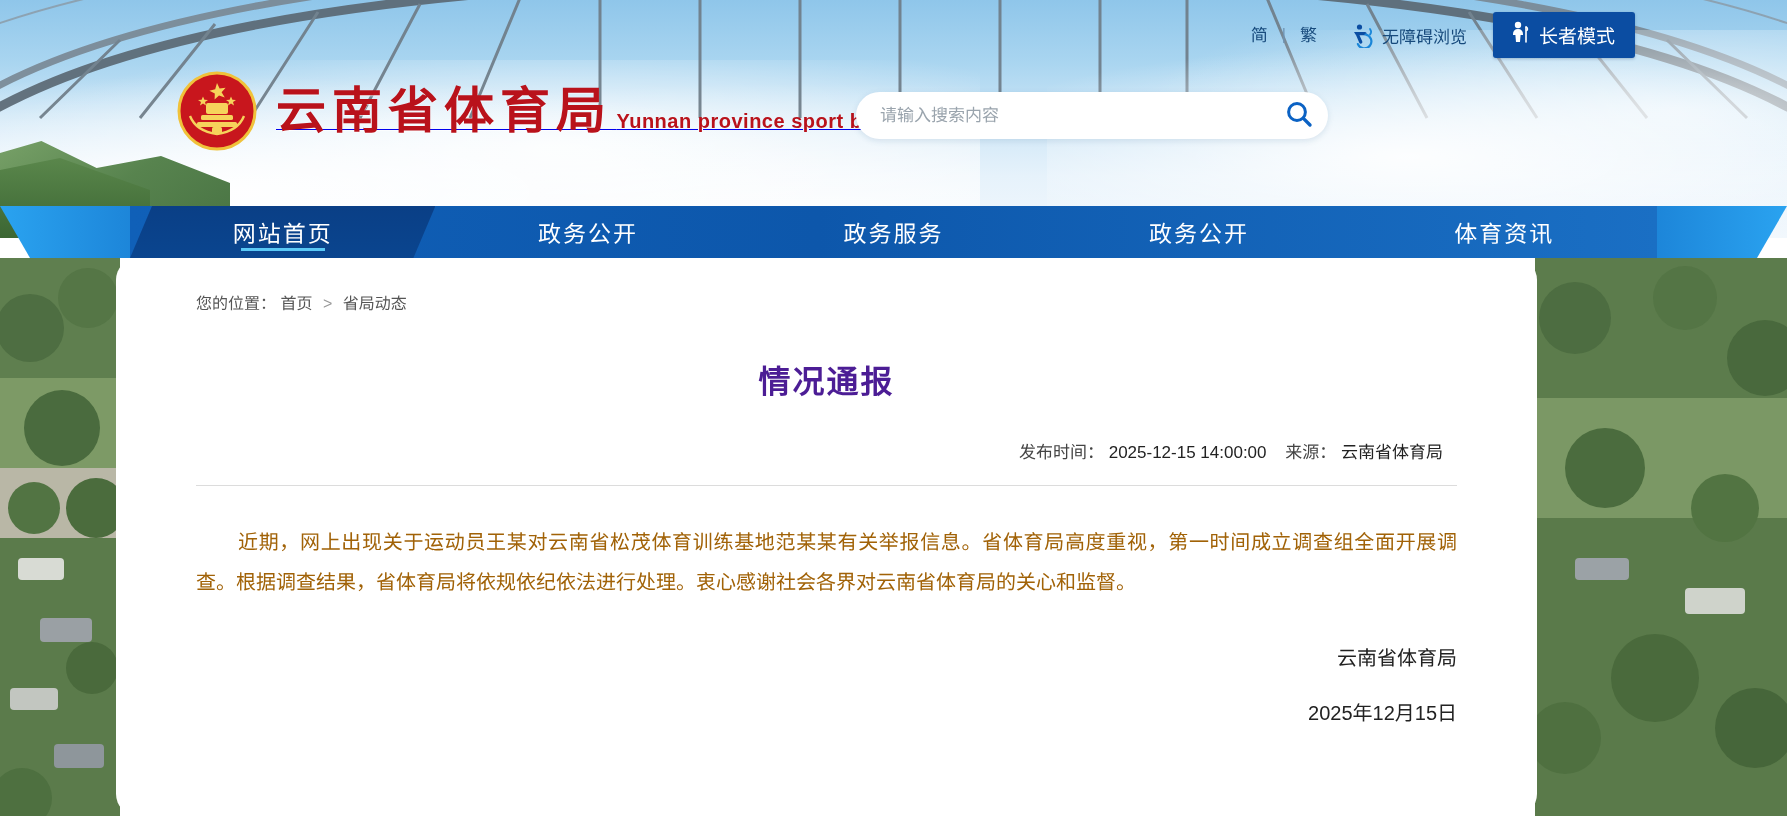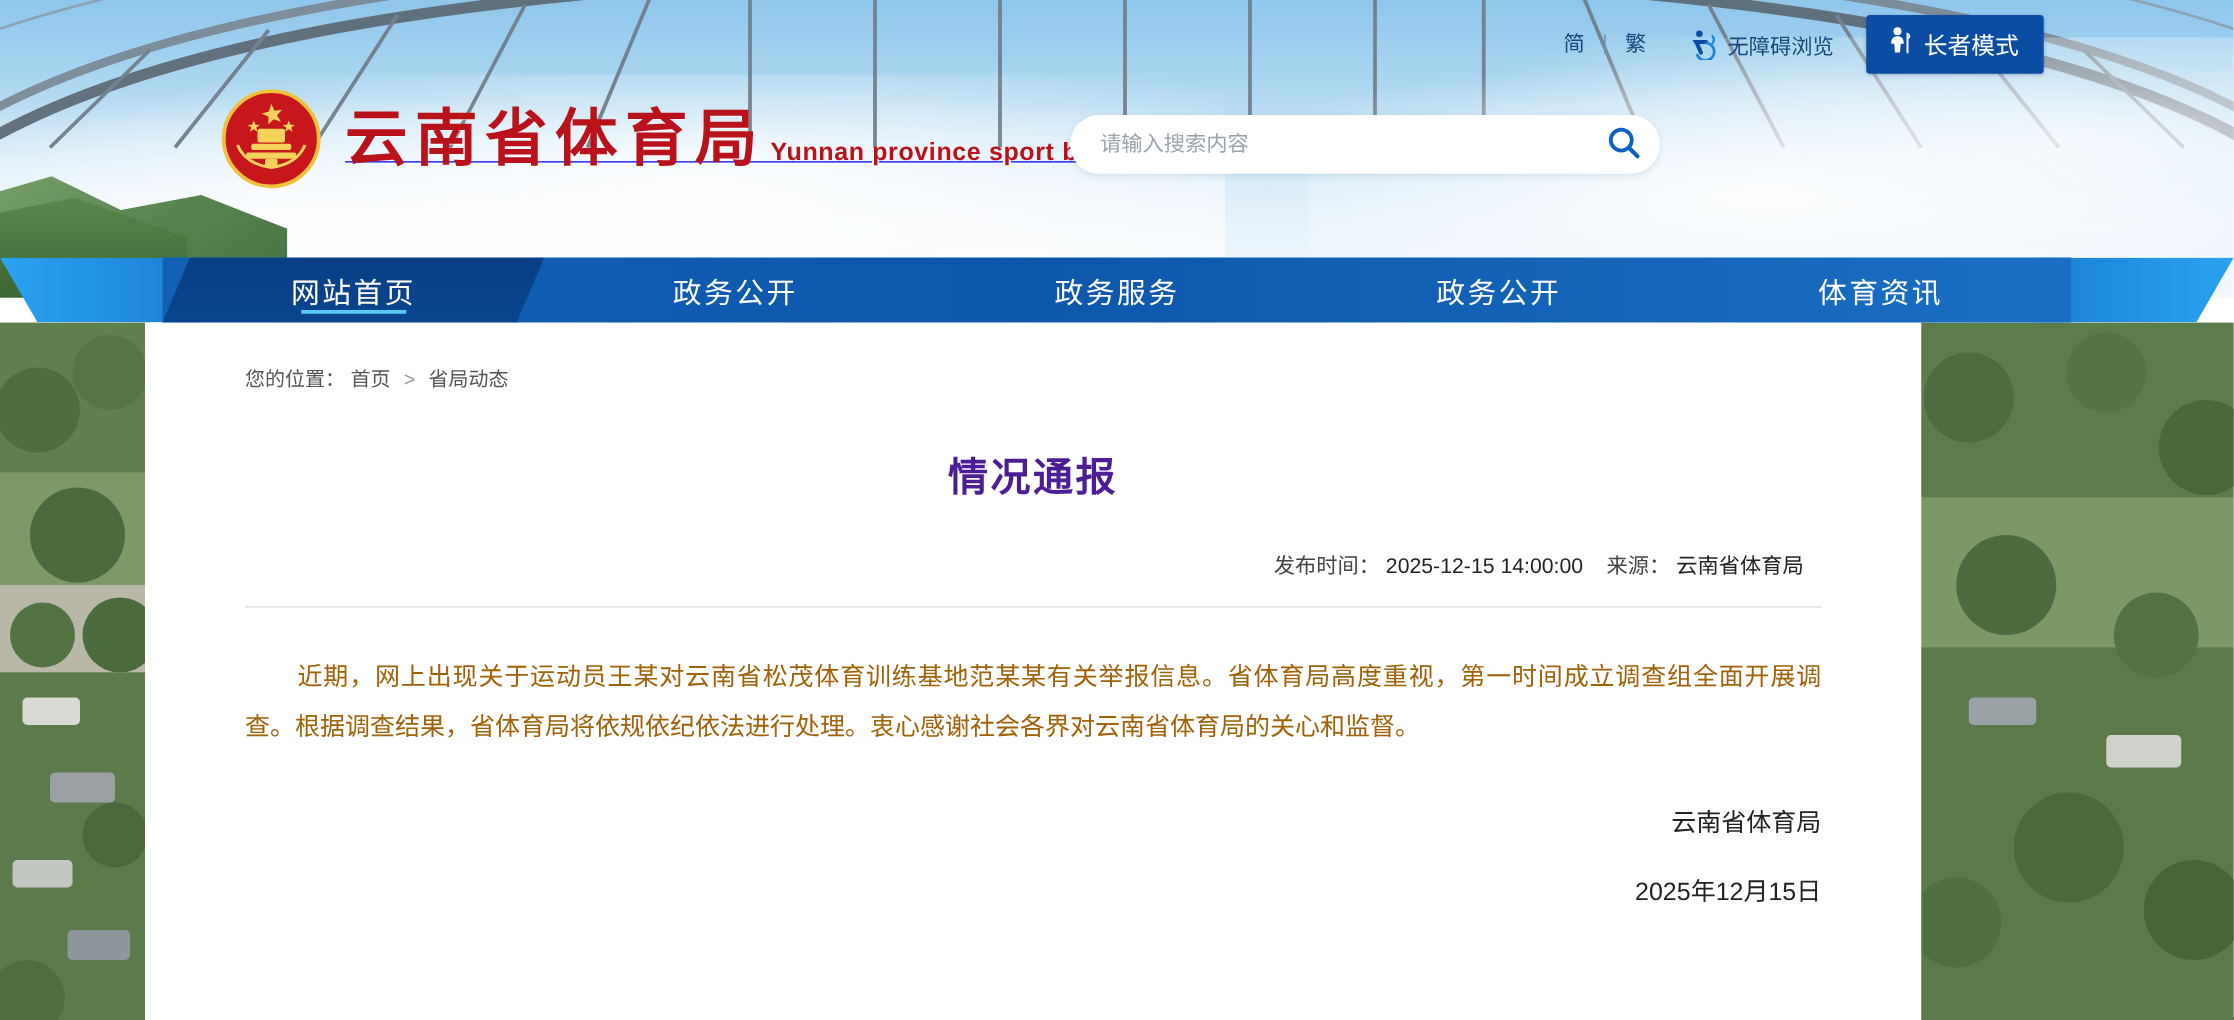--- a/index.html
+++ b/index.html
@@ -239,20 +239,21 @@
   }
 
   
   .content {
     position: absolute;
     left: 116px; top: 258px;
     width: 1421px;
     height: 558px;
     background: #ffffff;
     z-index: 3;
+    border-radius: 22px;
   }
   .crumb {
     padding: 32px 0 0 80px;
     font-size: 16px;
     color: #555;
   }
   .crumb .label { color: #555; }
   .crumb a { color: #555; text-decoration: none; }
   .crumb .sep { color: #999; margin: 0 6px; }
 

